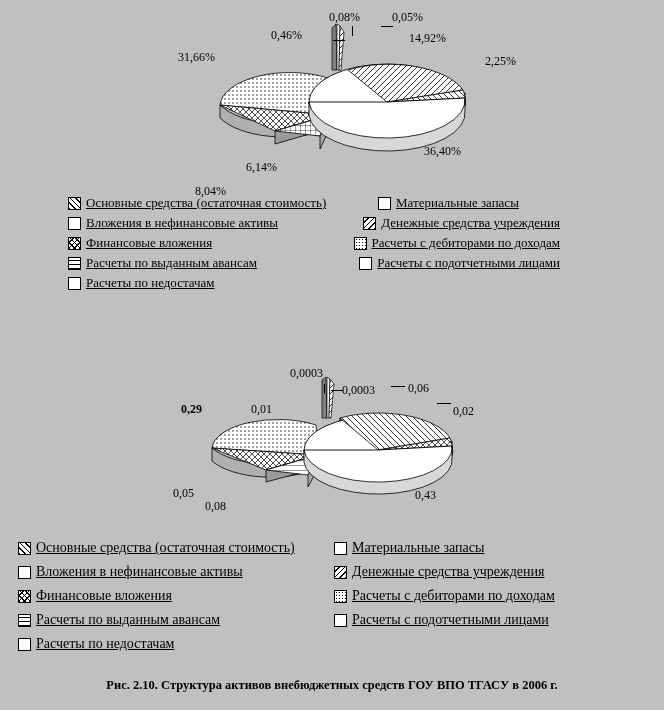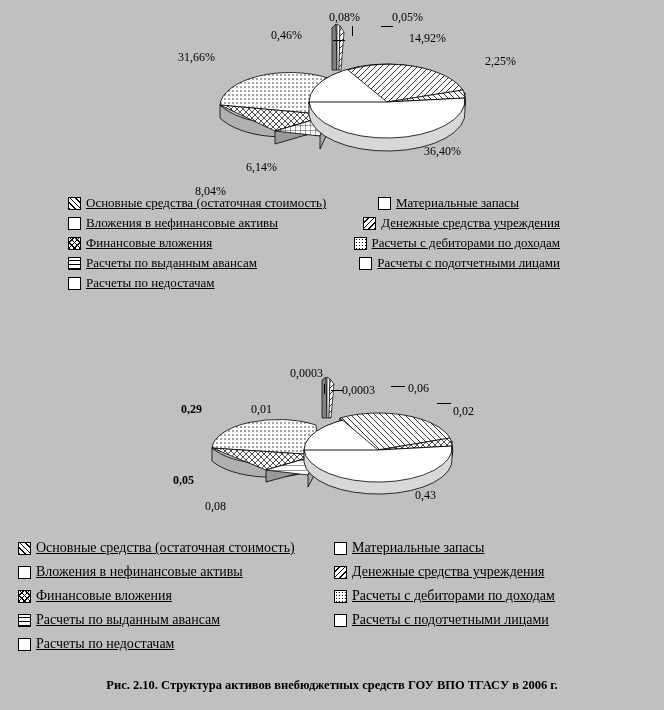--- a/index.html
+++ b/index.html
@@ -302,21 +302,21 @@
       <div class="leader" style="left:331px;top:32px;width:12px;height:1px;"></div>
       <div class="leader" style="left:391px;top:28px;width:14px;height:1px;"></div>
       <div class="leader" style="left:437px;top:45px;width:14px;height:1px;"></div>
 
       <span class="lbl" style="left:290px; top:8px;">0,0003</span>
       <span class="lbl" style="left:342px; top:25px;">0,0003</span>
       <span class="lbl" style="left:408px; top:23px;">0,06</span>
       <span class="lbl" style="left:453px; top:46px;text-align:right;">0,02</span>
       <span class="lbl" style="left:415px; top:130px;">0,43</span>
       <span class="lbl" style="left:205px; top:141px;">0,08</span>
-      <span class="lbl" style="left:173px; top:115px;font-weight:bold;">0,05</span>
+      <span class="lbl" style="left:173px; top:128px;">0,05</span>
       <span class="lbl" style="left:181px; top:44px;font-weight:bold;">0,29</span>
       <span class="lbl" style="left:251px; top:25px;margin-top:19px;">0,01</span>
     </div>
 
     <div class="legend" style="top:178px;">
       <div class="legend-row">
         <div class="legend-item" style="width:316px;margin-left:18px;font-size:14px;line-height:24px;">
           <span class="swatch sw-diag-up"></span>
           <span>Основные средства (остаточная стоимость)</span>
         </div>

